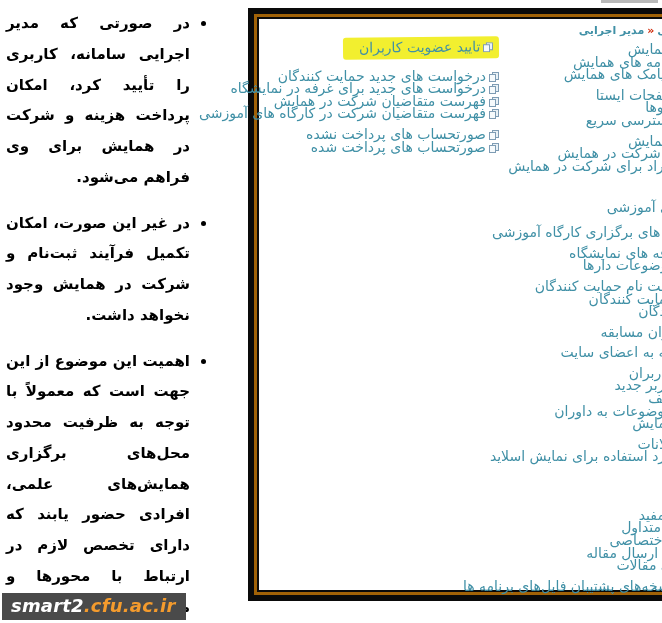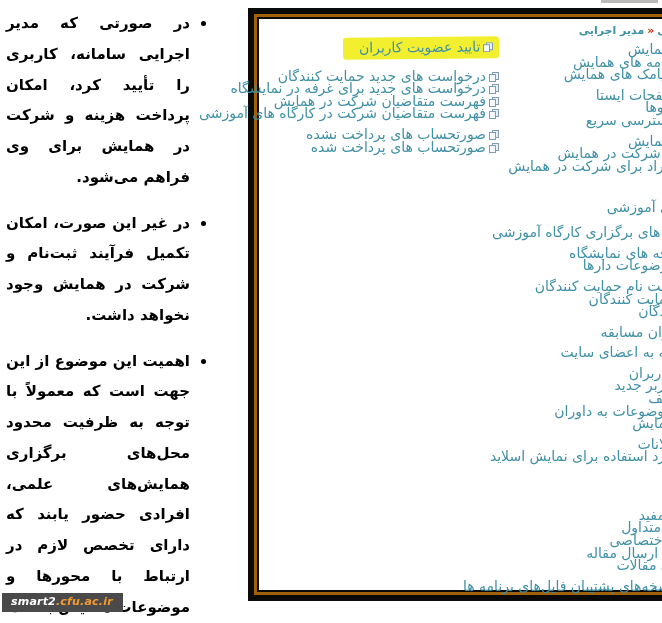--- a/index.html
+++ b/index.html
@@ -52,21 +52,21 @@
   .hl{
     display:inline-block;background:var(--highlight);
     padding:4px 6px 5px 16px;border-radius:3px;
     transform:rotate(-0.6deg);
   }
 
   
   .watermark{
     position:absolute;left:2px;top:593px;direction:ltr;
     background:var(--wm-bg);color:#fff;
-    font-size:11px;font-weight:bold;font-style:italic;
+    font-size:18px;font-weight:bold;font-style:italic;
     padding:2px 10px 4px 9px;letter-spacing:.2px;
   }
   .watermark .suffix{color:var(--wm-orange);}
 </style>
 </head>
 <body>
 
 <ul class="notes">
     <li>در صورتی که مدیر اجرایی سامانه، کاربری را تأیید کرد، امکان پرداخت هزینه و شرکت در همایش برای وی فراهم می‌شود.</li>
     <li>در غیر این صورت، امکان تکمیل فرآیند ثبت‌نام و شرکت در همایش وجود نخواهد داشت.</li>

